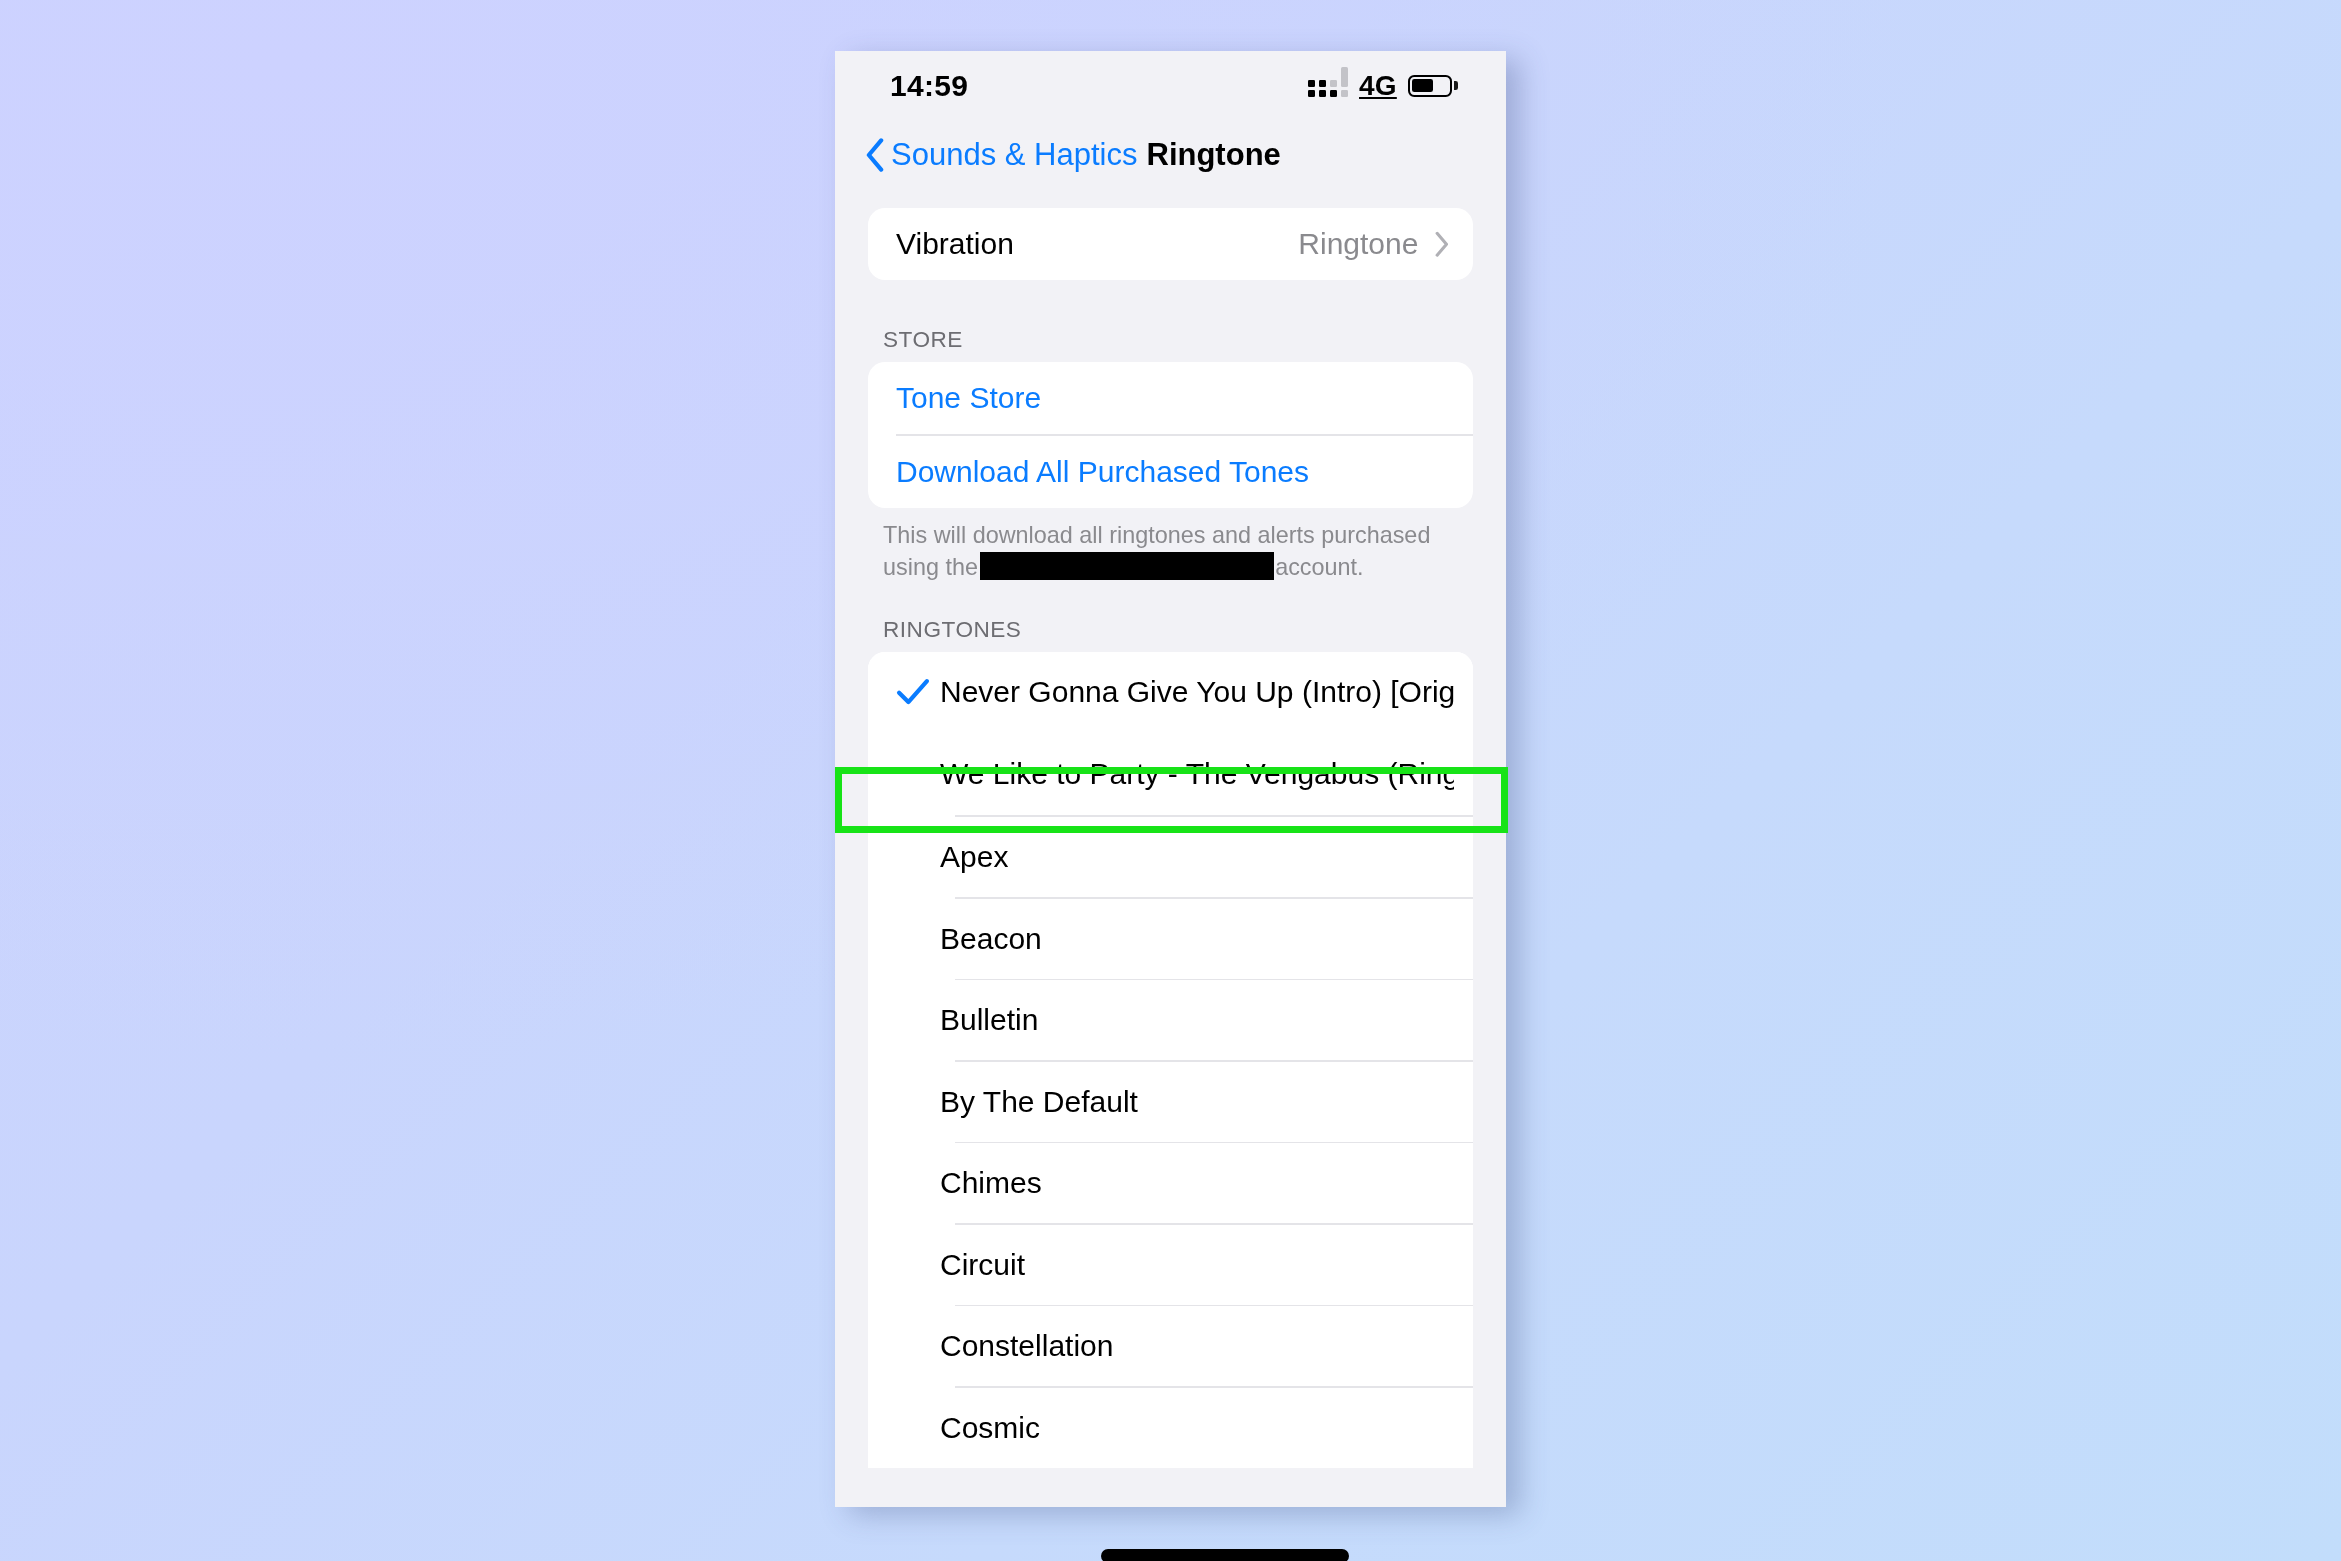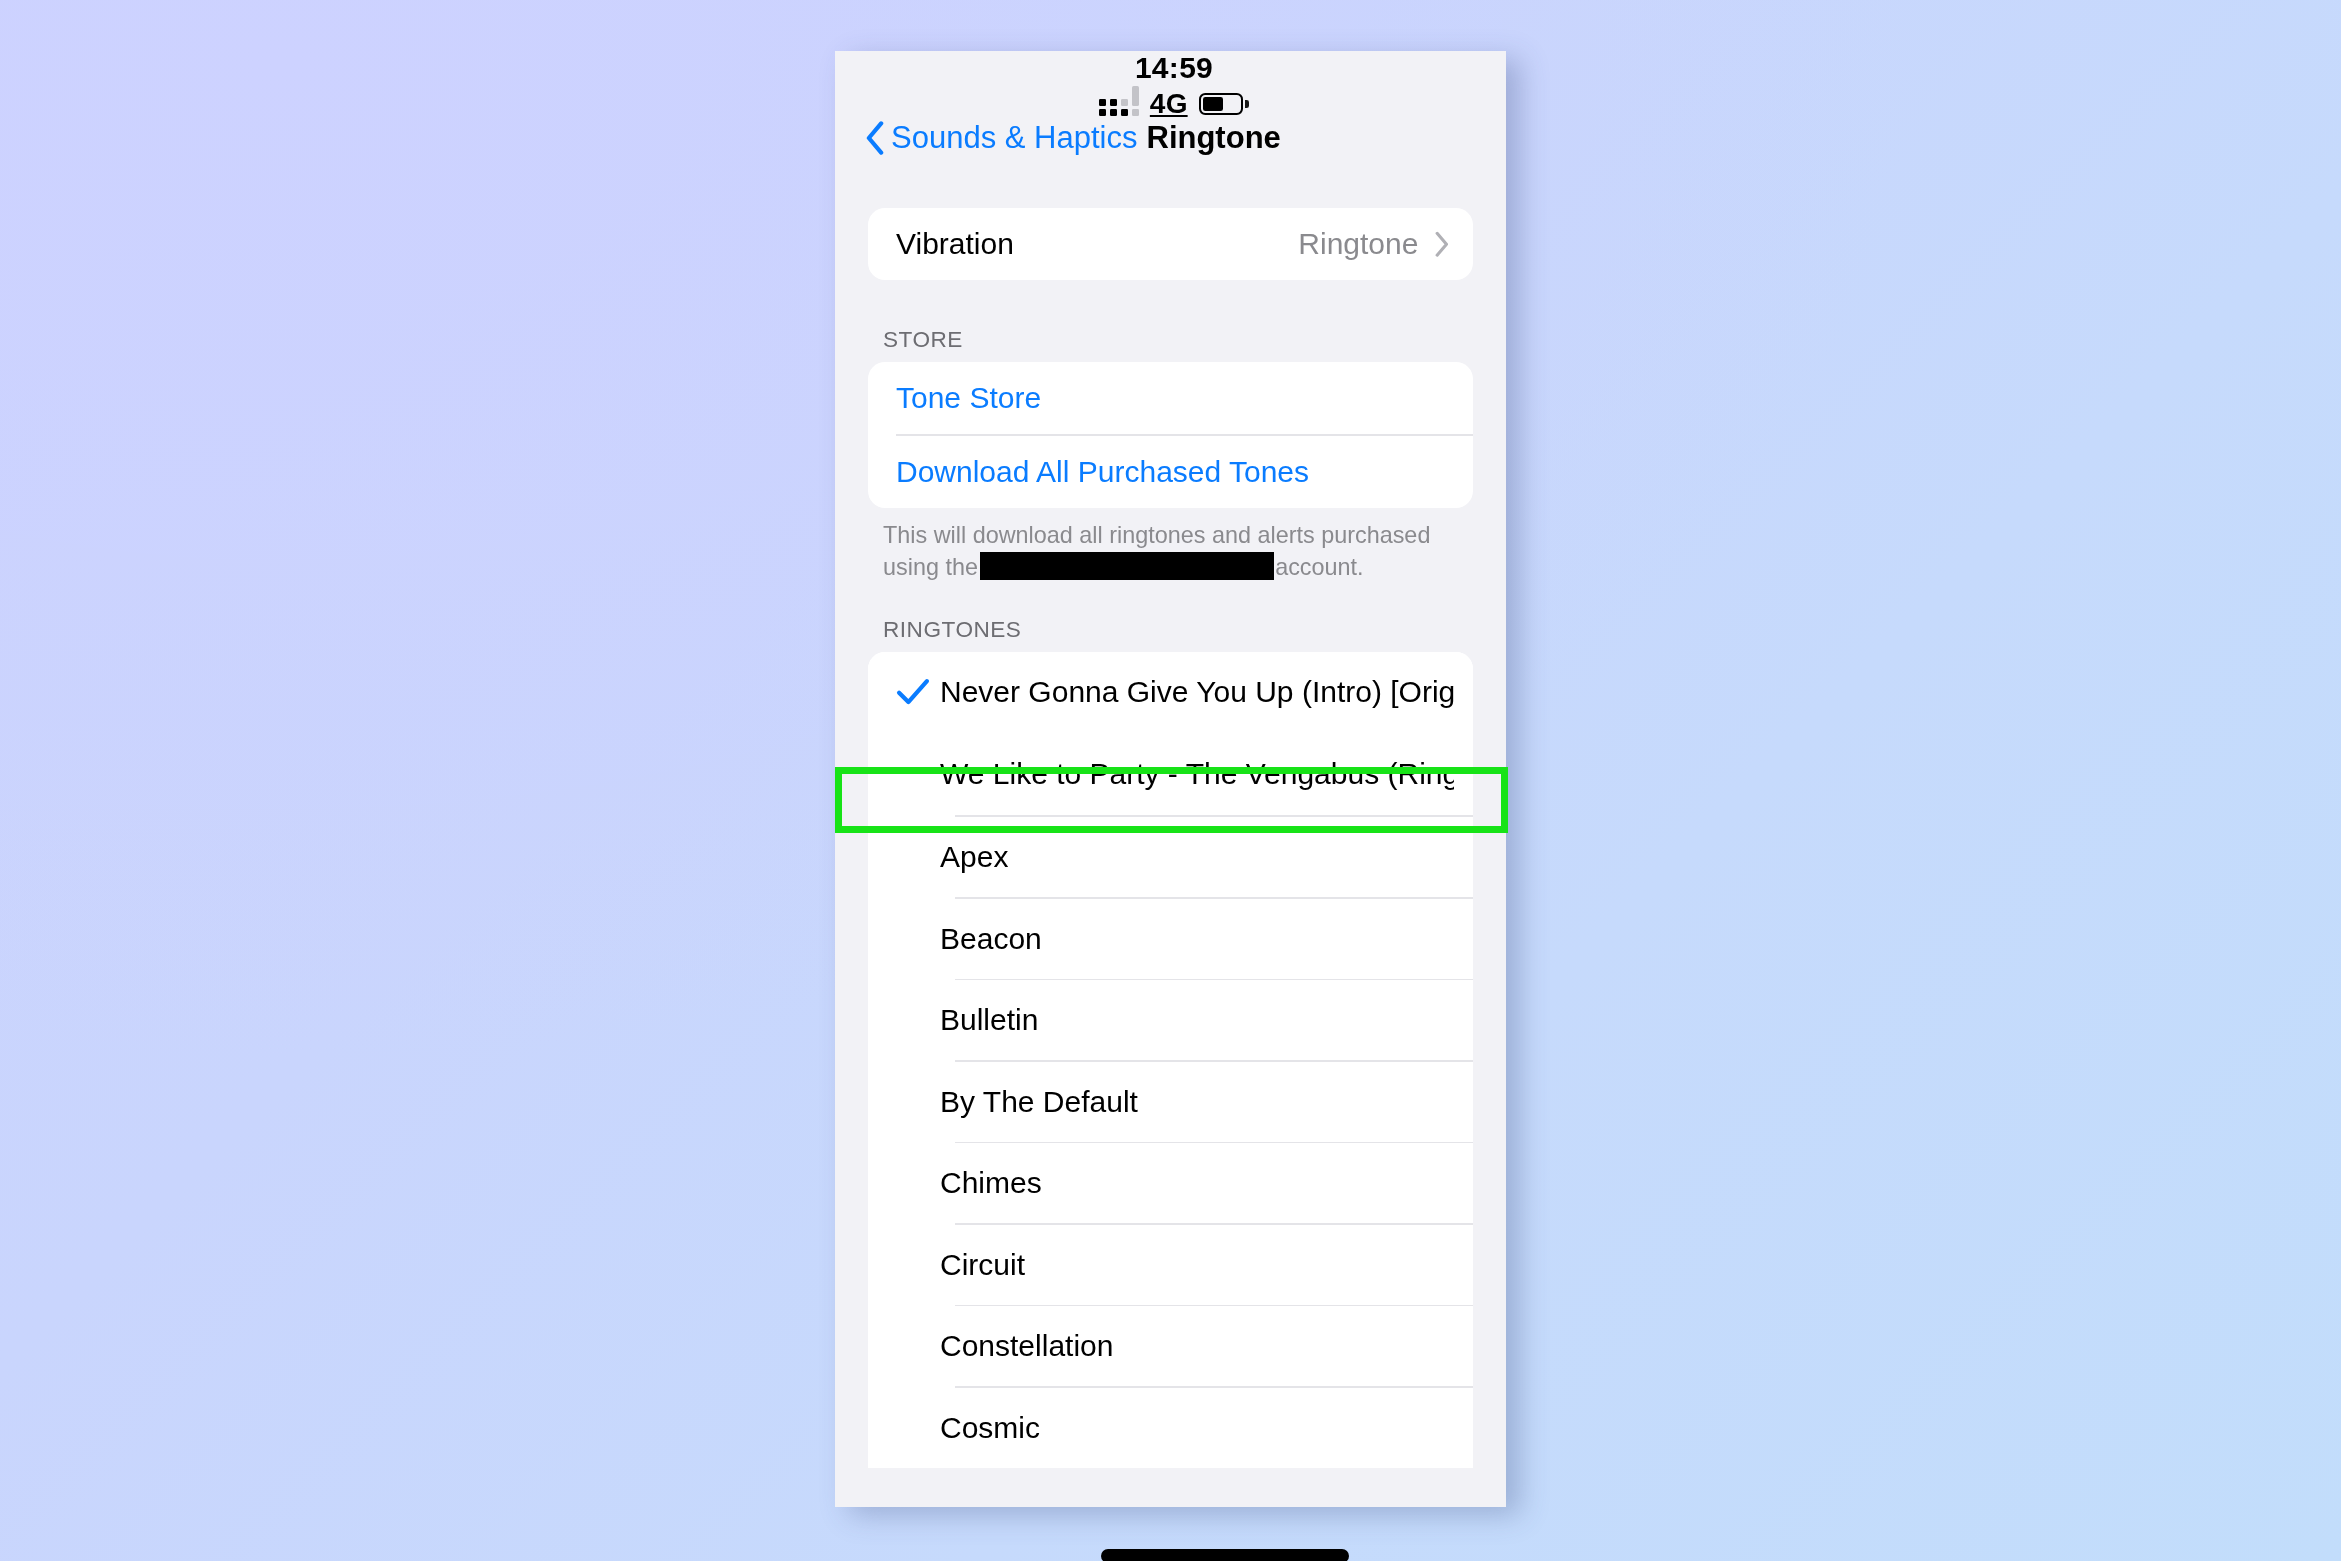--- a/index.html
+++ b/index.html
@@ -20,21 +20,20 @@
     background:#f2f2f6;
     overflow:hidden;
     box-shadow: 14px 7.8px 26.5px rgba(60,75,130,.30);
   }
 
   
   .statusbar {
     height:69px;
     display:flex; align-items:center; justify-content:space-between;
     padding:0 48px 0 55px;
-    flex-direction:column;
   }
   .clock { font-size:30px; font-weight:700; color:#000; letter-spacing:0.3px; }
   .status-right { display:flex; align-items:center; gap:11px;text-decoration:underline; }
 
   .signal { display:flex; align-items:flex-end; gap:3.9px; height:23.4px; }
   .sigcol { display:flex; flex-direction:column; justify-content:flex-end; gap:3.1px; }
   .dot { width:7px; height:7px; background:#000; border-radius:1.2px; }
   .dot.lite { background:#c3c3c8; }
   .bar { width:7px; background:#000; border-radius:1.6px; }
   .bar.lite { background:#c3c3c8; }
@@ -44,21 +43,21 @@
   .battery { display:flex; align-items:center; gap:2.3px; }
   .batt-body {
     width:44px; height:22px; border:2.3px solid #000; border-radius:6.2px;
     padding:2.3px; display:flex; align-items:stretch;
   }
   .batt-fill { background:#000; border-radius:2.3px; height:100%; }
   .batt-cap { width:3.9px; height:8.6px; background:#000; border-radius:0 2.3px 2.3px 0; opacity:.9; }
 
   
   .navbar {
-    height:69px; display:flex; padding:0 0 0 28px; gap:0;
+    height:69px; display:flex; align-items:center; padding:0 0 0 28px; gap:0;
   }
   .back-chevron {
     width:23.4px; height:36px; display:flex; align-items:center; justify-content:center;
     margin-right:4.7px;
   }
   .back-label { font-size:31px; color:#0a7cff; }
   .nav-title { font-size:31px; font-weight:700; color:#000; margin-left:9px; }
 
   
   .content { height:1319px; overflow:hidden; position:relative; }

